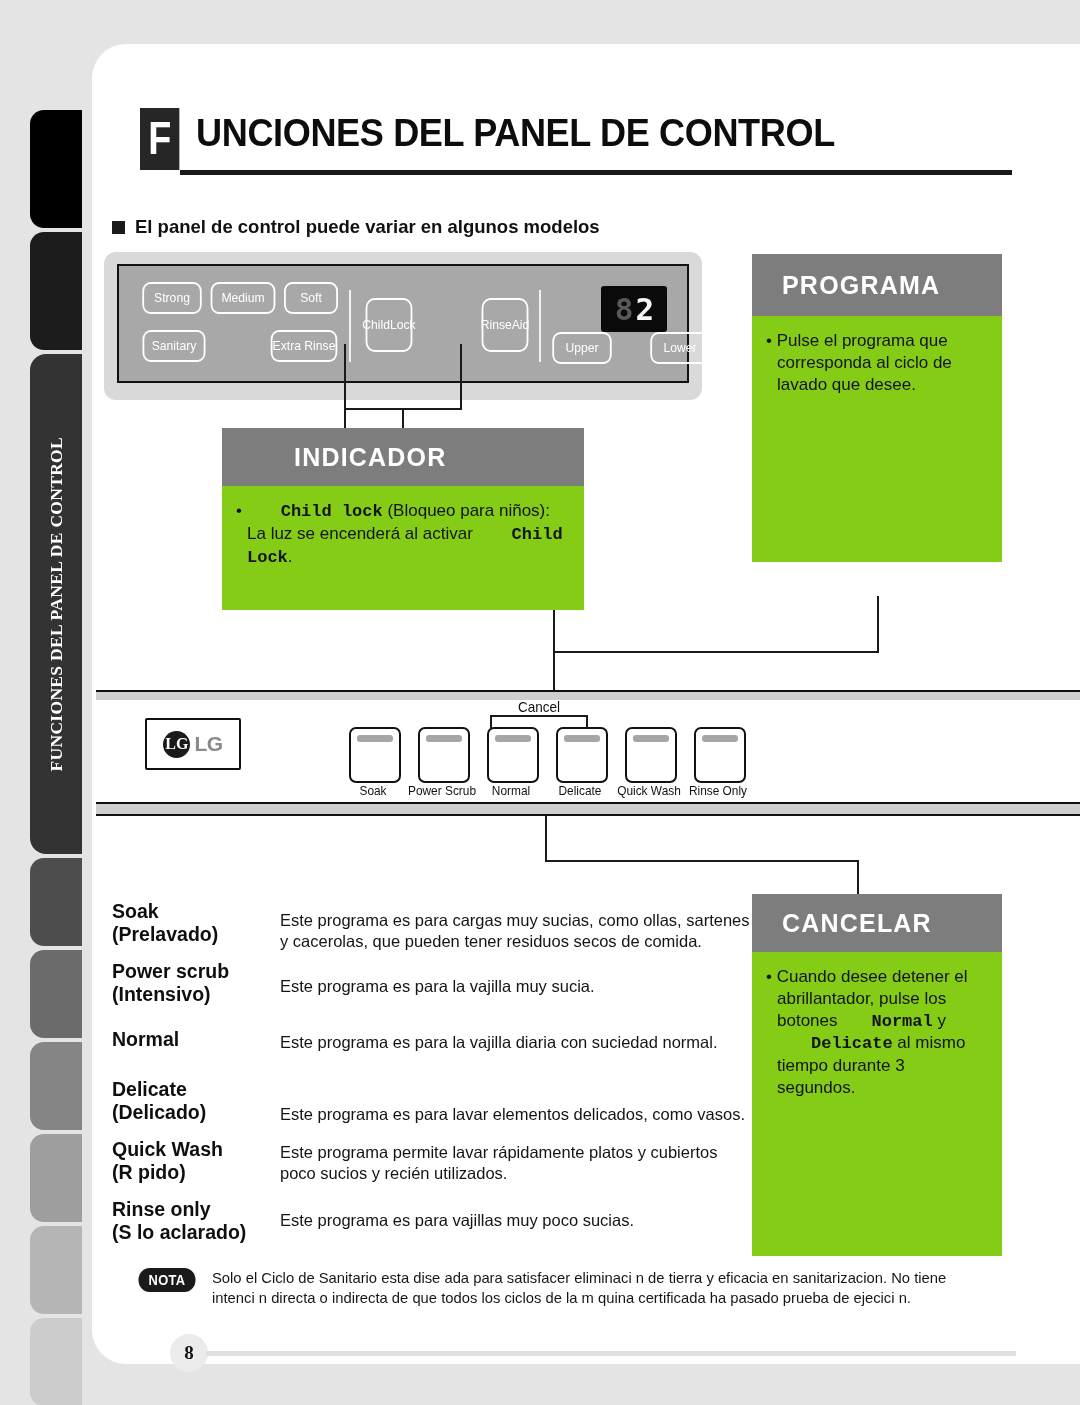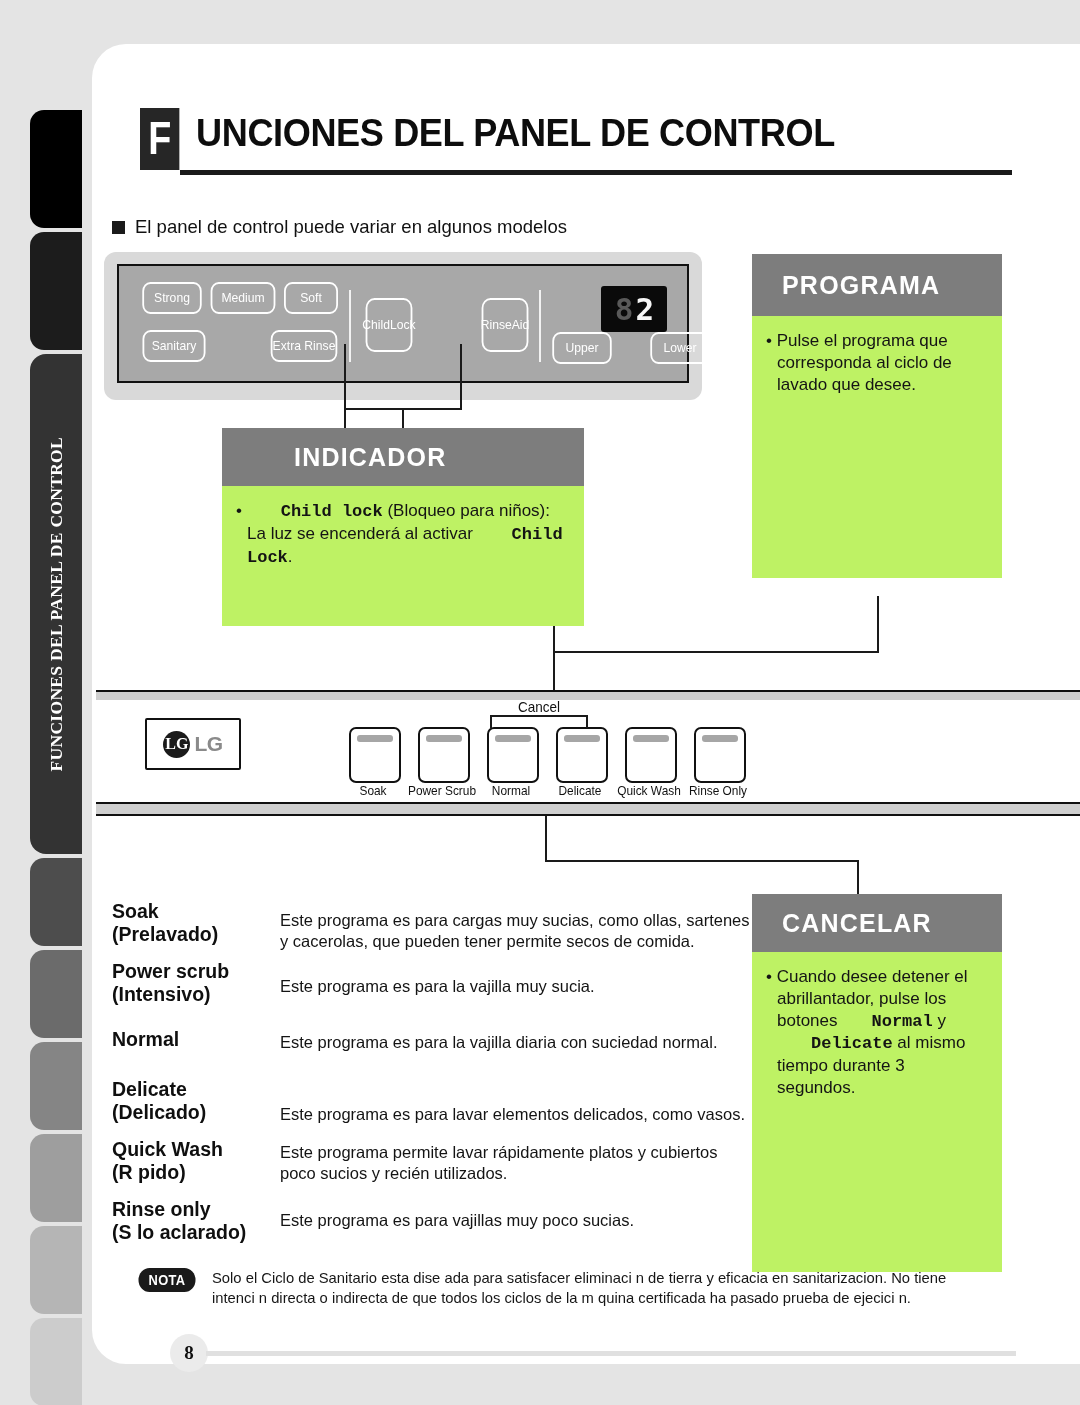--- a/index.html
+++ b/index.html
@@ -122,21 +122,21 @@
     align-items: center;
     gap: 10px;
   }
   #subtitle-bullet {
     width: 13px;
     height: 13px;
     background: #1a1a1a;
   }
   #subtitle-text {
     font-size: 18.5px;
-    font-weight: normal;
+    font-weight: bold;
     color: #111111;
   }
 
   
   #control-panel {
     position: absolute;
     left: 104px;
     top: 252px;
     width: 598px;
     height: 148px;
@@ -196,22 +196,22 @@
   .callout-head {
     background: #7d7d7d;
     color: #ffffff;
     font-weight: bold;
     display: flex;
     align-items: center;
     padding-left: 30px;
     letter-spacing: 1.2px;
   }
   .callout-body {
-    background: #bef264;
-    padding: 14px 16px 16px 14px;
+    background: #84cc16;
+    padding: 14px 16px 0 14px;
     font-size: 17px;
     color: #141414;
     line-height: 1.28;
   }
   .callout-body p {
     margin: 0 0 2px 0;
     text-indent: -11px;
     padding-left: 11px;
   }
   .bser { font-family: Liberation Mono, monospace; font-weight: bold; margin-left: 34px; }
@@ -598,21 +598,21 @@
   </div>
 </div>
 
 <div id="prog-table">
     <div class="prog-row" style="top: 0px;">
       <div class="prog-name">
         <div>Soak</div>
         <div>(Prelavado)</div>
       </div>
       <div class="prog-desc" style="top: 10px;">Este programa es para cargas muy sucias, como ollas, sartenes
-y cacerolas, que pueden tener permite secos de comida.</div>
+y cacerolas, que pueden tener residuos secos de comida.</div>
     </div>
     <div class="prog-row" style="top: 60px;">
       <div class="prog-name">
         <div>Power scrub</div>
         <div>(Intensivo)</div>
       </div>
       <div class="prog-desc" style="top: 16px;">Este programa es para la vajilla muy sucia.</div>
     </div>
     <div class="prog-row" style="top: 128px;">
       <div class="prog-name">

